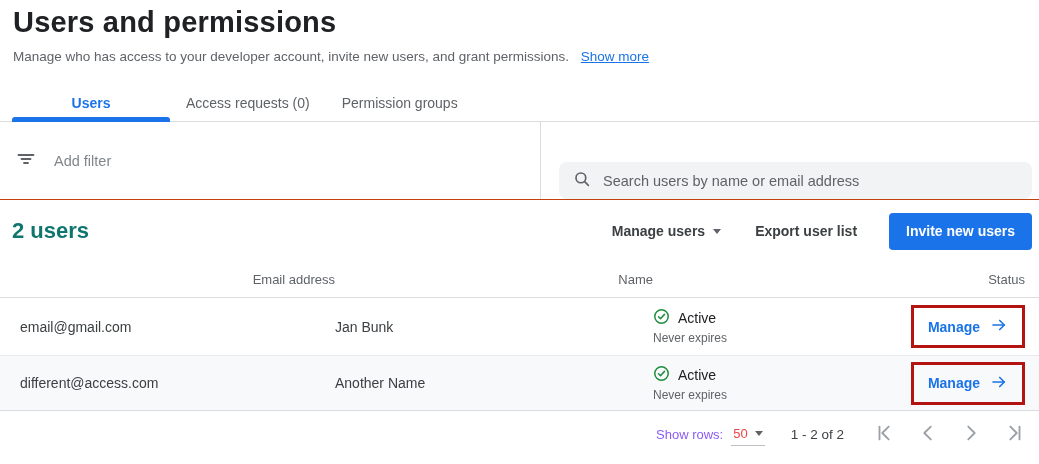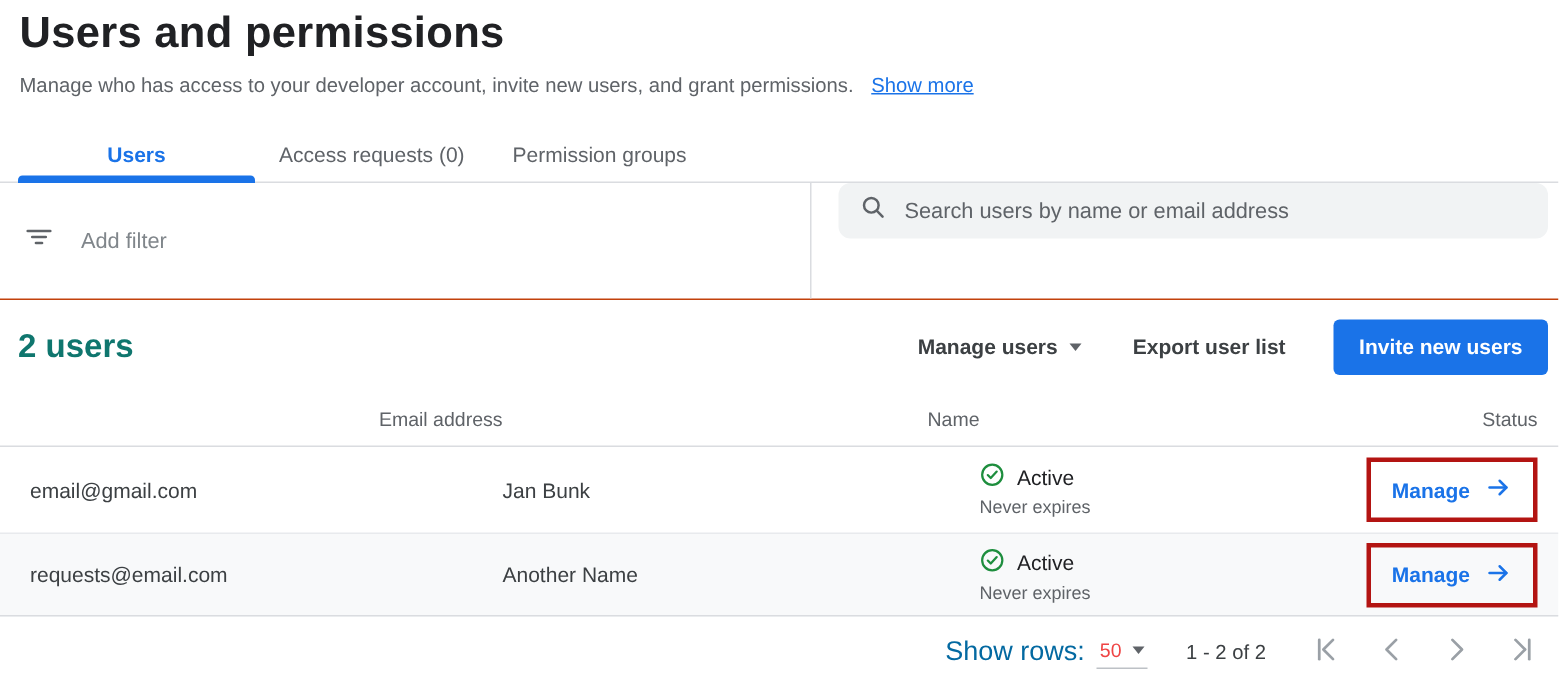--- a/index.html
+++ b/index.html
@@ -26,21 +26,21 @@
   .tab.active::after { content:""; position:absolute; left:0; right:0; bottom:-1px; height:5px;
                        background:#1a73e8; border-radius:3px 3px 0 0; }
 
   
   .filter-row { display:flex; height:78px; border-bottom:1px solid #c2410c; }
   .filter-left { flex:0 0 540px; display:flex; align-items:center; padding-left:16px; }
   .filter-left svg { flex:0 0 auto; }
   .filter-input { border:none; outline:none; background:transparent; font-size:14.5px;
                   font-family:inherit; margin-left:18px; width:380px; color:#202124; }
   .filter-input::placeholder { color:#80868b; }
-  .search-right { flex:1; border-left:1px solid #dadce0; display:flex; align-items:flex-start; padding:0 7px 0 18px; }
+  .search-right { flex:1; border-left:1px solid #dadce0; display:flex; align-items:flex-end; padding:0 7px 0 18px; }
   .search-box { flex:1; height:37px; background:#f1f3f4; border-radius:8px; display:flex; align-items:center; padding:0 12px 0 14px; }
   .search-input { border:none; outline:none; background:transparent; font-size:14.5px;
                   font-family:inherit; margin-left:12px; flex:1; color:#202124; }
   .search-input::placeholder { color:#5f6368; }
 
   
   .toolbar { height:62px; display:flex; align-items:center; padding:0 7px 0 12px; }
   .users-count { font-size:22px; font-weight:600; color:#0f766e; margin-right:auto; }
   .txt-btn { display:flex; align-items:center; gap:8px; font-size:14px; font-weight:600; color:#3c4043;
              padding:8px 10px; cursor:pointer; border-radius:4px; background:none; border:none; font-family:inherit; }
@@ -58,21 +58,21 @@
   .cell { font-size:14px; color:#3c4043; }
   .status-line { display:flex; align-items:center; gap:8px; font-size:14px; color:#202124; }
   .expiry { font-size:12px; color:#5f6368; margin-top:3px; margin-left:0; }
   .manage-wrap { justify-self:end;border-radius:19px; }
   .annotation { border:3px solid #b31412; padding:6px 10px; display:inline-flex; }
   .manage-btn { display:inline-flex; align-items:center; gap:10px; background:none; border:none;
                 color:#1a73e8; font-size:14px; font-weight:600; cursor:pointer; font-family:inherit; padding:2px 4px; }
 
   
   .pager { height:46px; display:flex; align-items:center; justify-content:flex-end; padding-right:12px; }
-  .pager-label { font-size:18px; color:#0369a1; }
+  .pager-label { font-size:13px; color:#8b5cf6; }
   .rows-select { display:flex; align-items:center; gap:7px; margin-left:8px; padding:3px 2px 4px 2px;
                  border-bottom:1px solid #bdc1c6; font-size:13px; color:#ef4444; cursor:pointer; }
   .range { font-size:13.5px; color:#3c4043; margin-left:26px; }
   .pager-icons { display:flex; align-items:center; margin-left:28px; gap:17px; }
   .pg-btn { background:none; border:none; padding:2px; cursor:pointer; display:flex; align-items:center; }
 </style>
 </head>
 <body>
 
 <div class="page">
@@ -165,21 +165,21 @@
                 <line x1="4" y1="12" x2="19" y2="12"></line>
                 <polyline points="13,6 19,12 13,18"></polyline>
               </svg>
             </span>
           </button>
         </span>
       </div>
     </div>
 
     <div class="tgrid trow r2">
-      <div class="cell">requests@email.com</div>
+      <div class="cell">different@access.com</div>
       <div class="cell">Another Name</div>
       <div>
         <div class="status-line">
           <span>
             <svg width="17" height="17" viewBox="0 0 24 24" fill="none" stroke="#1e8e3e" stroke-width="2.1" stroke-linecap="round" stroke-linejoin="round">
               <circle cx="12" cy="12" r="9.5"></circle>
               <path d="M7.8 12.3 l2.8 2.8 L16.2 9"></path>
             </svg>
           </span>
           <span>Active</span>

